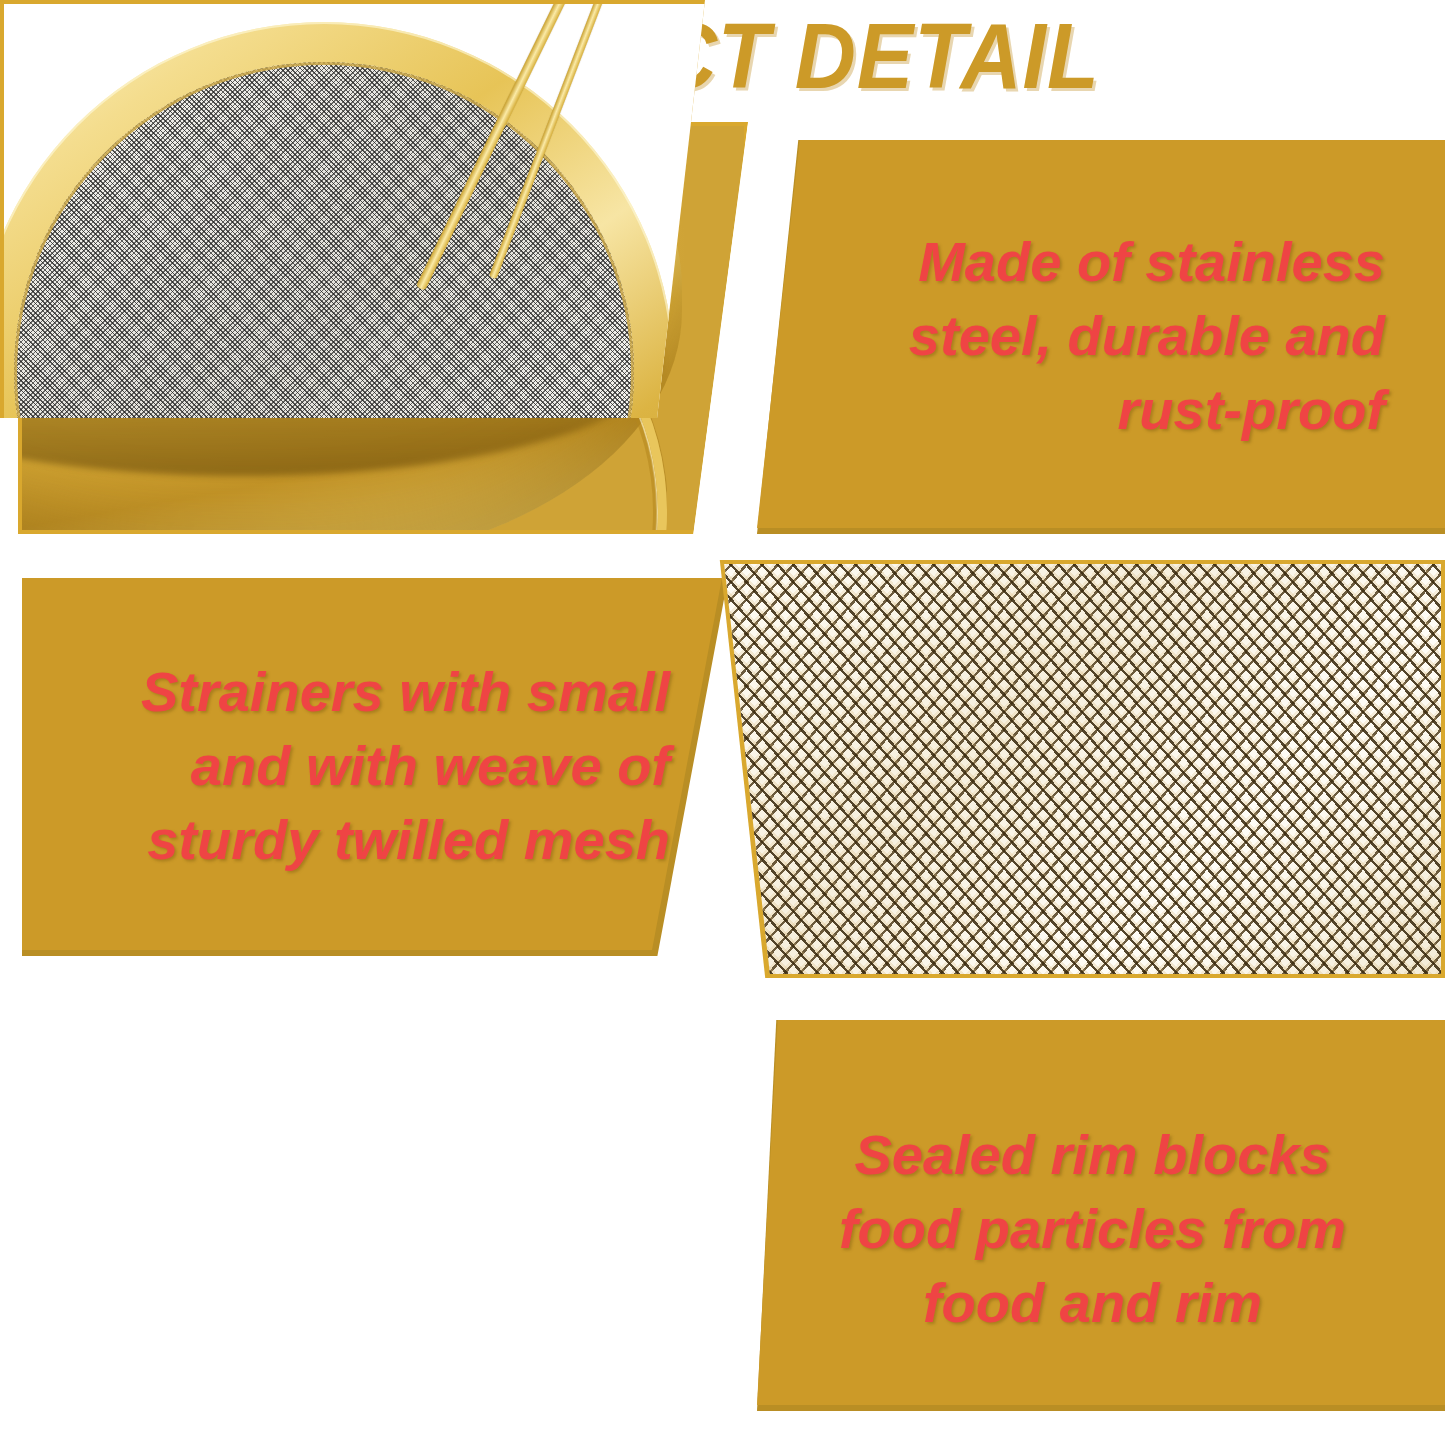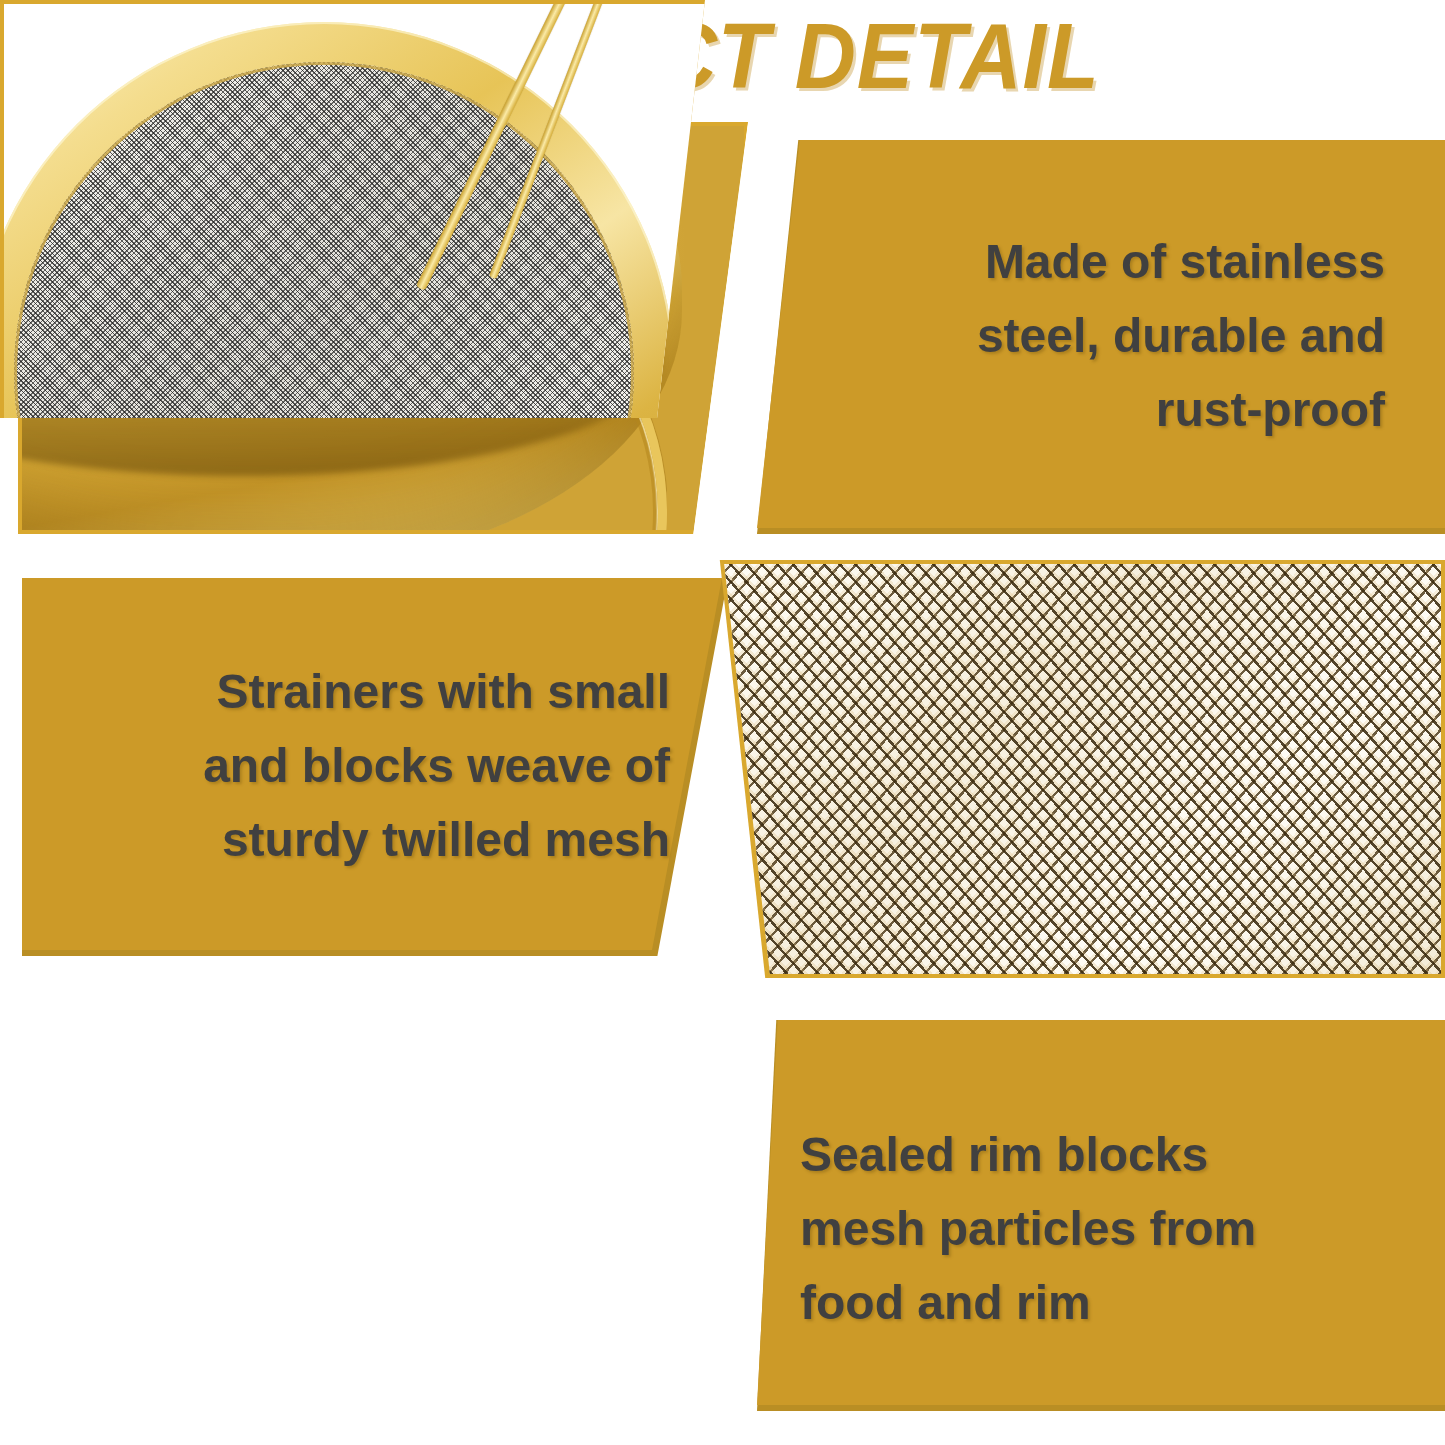--- a/index.html
+++ b/index.html
@@ -306,29 +306,30 @@
     width: 688px;
     height: 391px;
     clip-path: polygon(2.8% 0, 100% 0, 100% 100%, 0 100%);
     background: #b98e24;
   }
   #row3-text {
     position: absolute;
     left: 800px;
     top: 1118px;
     width: 585px;
-    text-align: left;
+    text-align: center;
   }
 
   
   .feature-text {
-    color: #404040;
-    font-size: 48px;
+    color: #ef4444;
+    font-size: 56px;
     line-height: 74px;
     font-weight: bold;
+    font-style: italic;
     letter-spacing: 0px;
     text-shadow: 2px 2px 3px rgba(120,88,16,0.40);
     user-select: none;
   }
   .feature-text span { display: block; }
 </style>
 </head>
 <body>
 
 <div id="page">
@@ -351,38 +352,38 @@
   <div class="feature-text" id="row1-text">
     <span>Made of stainless</span>
     <span>steel, durable and</span>
     <span>rust-proof</span>
   </div>
 
   <div class="shadow-edge gold-panel" id="row2-gold-shadow"></div>
   <div class="gold-panel" id="row2-gold"></div>
   <div class="feature-text" id="row2-text">
     <span>Strainers with small</span>
-    <span>and blocks weave of</span>
+    <span>and with weave of</span>
     <span>sturdy twilled mesh</span>
   </div>
 
   <div id="row2-mesh">
     <div id="row2-mesh-inner"></div>
   </div>
 
   <div id="row3-photo">
     <div id="row3-photo-inner">
       <div class="sieve-rim"></div>
       <div class="sieve-mesh"></div>
       <div class="sieve-wire-a"></div>
       <div class="sieve-wire-b"></div>
     </div>
   </div>
 
   <div class="shadow-edge gold-panel" id="row3-gold-shadow"></div>
   <div class="gold-panel" id="row3-gold"></div>
   <div class="feature-text" id="row3-text">
     <span>Sealed rim blocks</span>
-    <span>mesh particles from</span>
+    <span>food particles from</span>
     <span>food and rim</span>
   </div>
 
 </div>
 
 </body></html>

